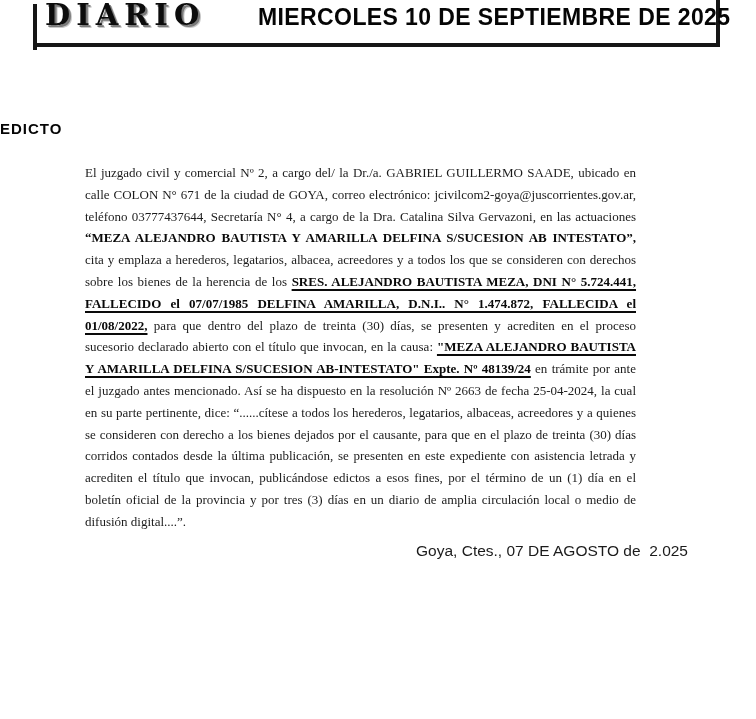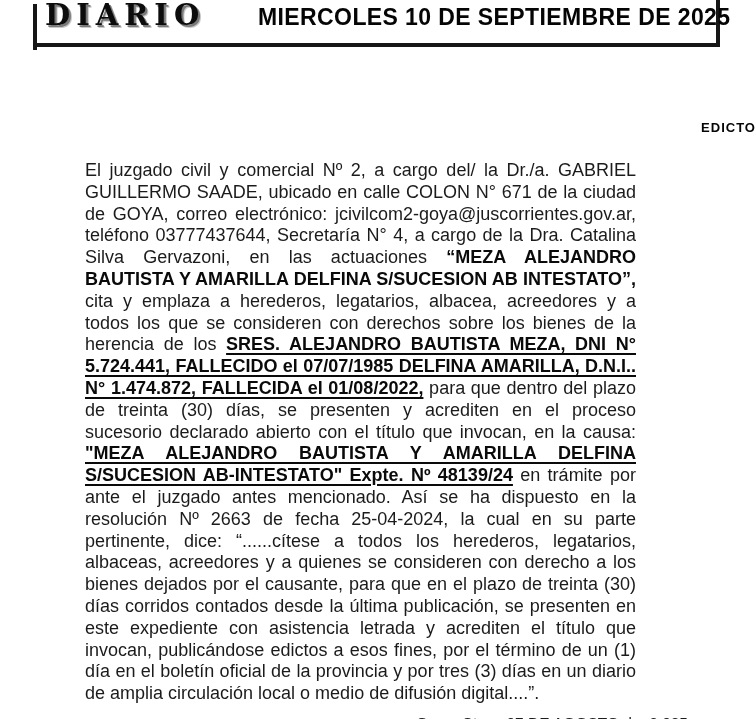--- a/index.html
+++ b/index.html
@@ -90,32 +90,33 @@
       -2px -2px 0 #ffffff, 2px -2px 0 #ffffff,
       -2px  2px 0 #ffffff, 2px  2px 0 #ffffff,
       -2px  0   0 #ffffff, 2px  0   0 #ffffff,
        0   -2px 0 #ffffff, 0    2px 0 #ffffff,
        5px  4px 0 #3d3d3d, 7px  6px 1px #8a8a8a;
   }
 
   
   .edicto-title {
     margin: 30px 0 0 0;
-    text-align: right;
-    font-size: 13px;
+    text-align: left;
+    font-size: 15px;
     font-weight: bold;
     letter-spacing: 1px;
     color: #050505;
   }
   .edicto-paragraph {
     margin: 25px 120px 0 85px;
     text-align: justify;
-    font-size: 18px;
+    font-size: 13px;
     line-height: 21.8px;
     color: #1b1b1b;
+    font-family: Liberation Serif, serif;
   }
   .seg-bold { font-weight: bold; color: #0a0a0a; }
   .seg-bold-underline {
     font-weight: bold;
     color: #0a0a0a;
     text-decoration: underline;
     text-decoration-thickness: 2px;
     text-underline-offset: 3px;
   }
   .edicto-dateline {

